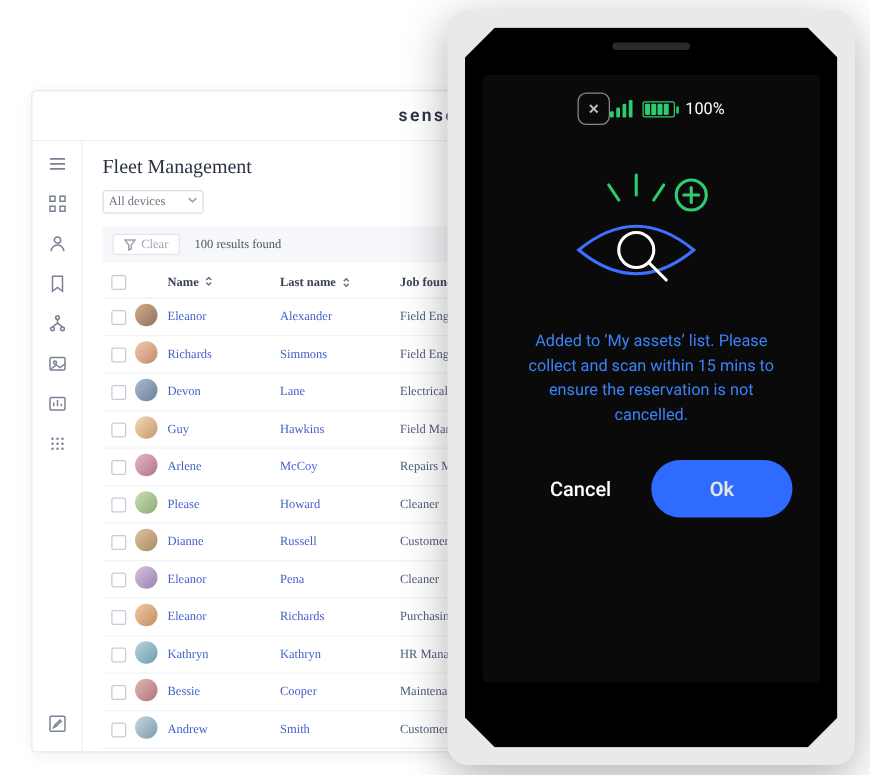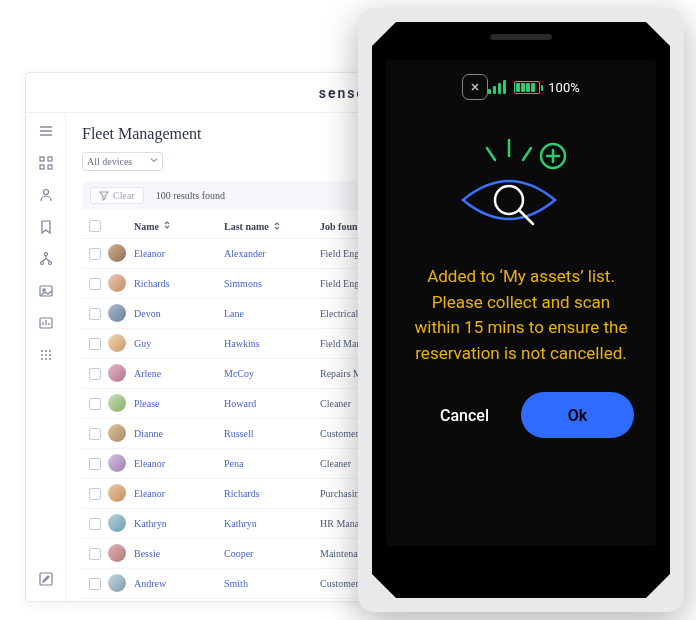--- a/index.html
+++ b/index.html
@@ -44,25 +44,25 @@
   .close-btn { width: 26px; height: 26px; border: 1.5px solid #888; border-radius: 7px; display: flex; align-items: center; justify-content: center; color: #ccc; }
   .status-right { display: flex; align-items: center; gap: 8px; }
   .signal-bars { display: flex; align-items: flex-end; gap: 2px; }
   .bar { width: 3px; background: #2ecc71; border-radius:1px;}
   .bar.b1{height:5px}.bar.b2{height:8px}.bar.b3{height:11px}.bar.b4{height:14px}
   .battery { width: 26px; height: 13px; border: 1.5px solid #2ecc71; border-radius: 2px; position: relative; display:flex; align-items:center; gap:1px; padding:1px;}
   .battery::after { content:''; position:absolute; right:-4px; top:3px; width:2px; height:6px; background:#2ecc71; border-radius:1px;}
   .bseg { width:4px; height:100%; background:#2ecc71; border-radius:1px;}
   .device-content { flex:1; display:flex; flex-direction:column; align-items:center; padding: 24px 20px 0 20px; }
   .eye-illustration { width: 140px; height: 110px; position: relative; margin-bottom: 20px; }
-  .message { color: #eab308; font-size: 17px; text-align: center; line-height: 1.5; padding: 0 6px; margin-bottom: 26px; }
+  .message { color: #3b82f6; font-size: 13px; text-align: center; line-height: 1.5; padding: 0 6px; margin-bottom: 26px; }
   .buttons { display: flex; width: 100%; padding: 0 2px 20px 2px;}
   .btn { flex: 1; height: 46px; border-radius: 23px; display: flex; align-items: center; justify-content: center; font-size: 16px; font-weight: 500; }
   .btn-cancel { background: transparent; color: #fff; }
-  .btn-ok { background: #2f6bff; color: #000000; font-weight:600;}
+  .btn-ok { background: #2f6bff; color: #e5e5e5; font-weight:600;}
 </style>
 </head>
 <body>
 
 <div class="dashboard">
   <div class="dash-header">
     <div class="logo">sense</div>
     <div class="search-box">
       <span>Search employees</span>
     </div>

